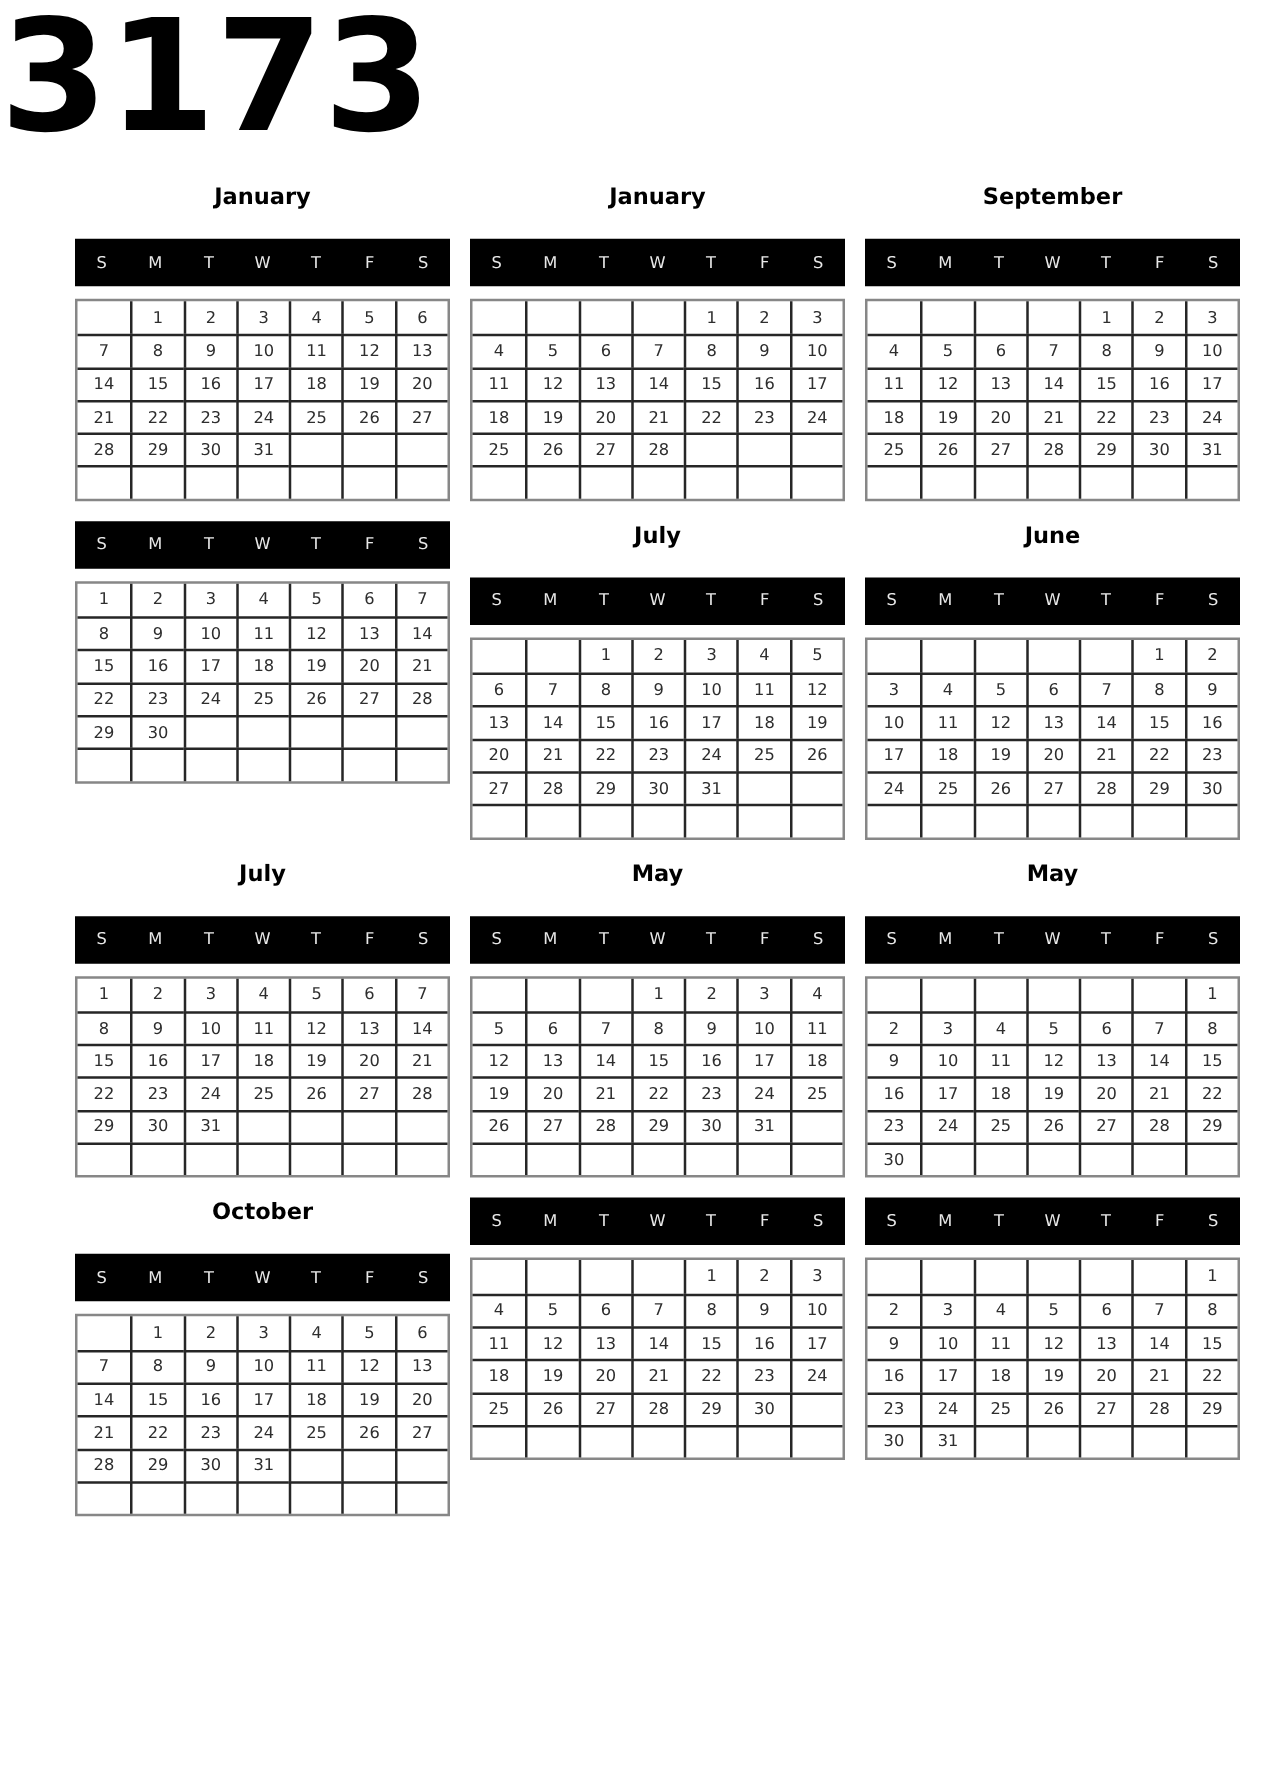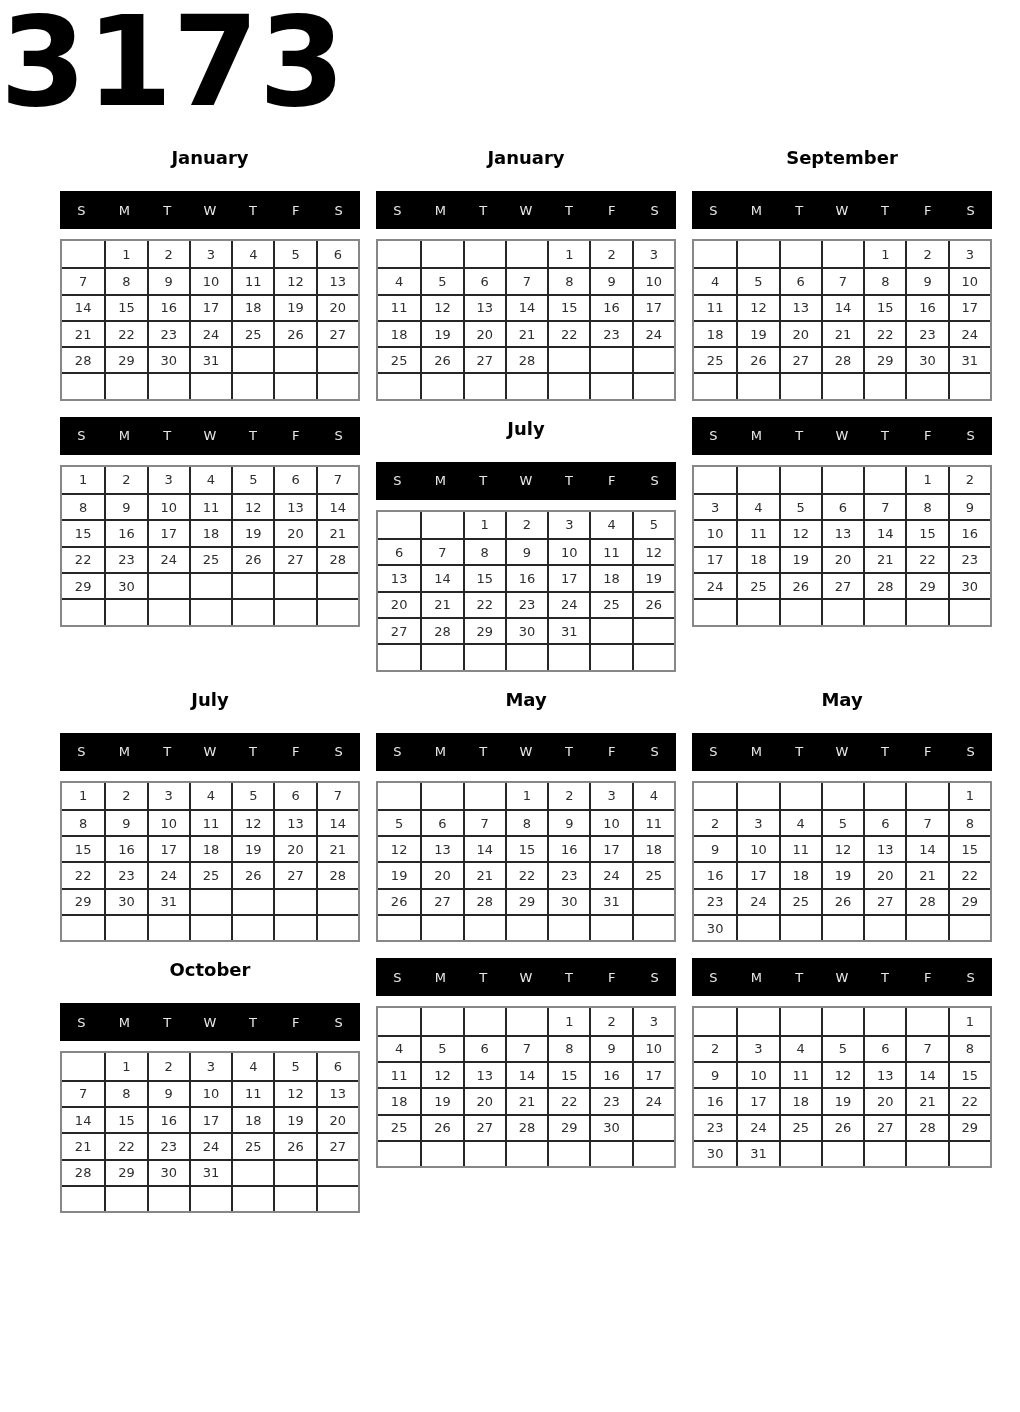--- a/index.html
+++ b/index.html
@@ -354,20 +354,21 @@
         <div class="day-cell"></div>
         <div class="day-cell"></div>
         <div class="day-cell"></div>
         <div class="day-cell"></div>
         <div class="day-cell"></div>
         <div class="day-cell"></div>
         <div class="day-cell"></div>
       </div>
     </section>
     <section class="month">
+      <h2 class="month-title">June</h2>
       <div class="dow-band">
         <span class="dow">S</span>
         <span class="dow">M</span>
         <span class="dow">T</span>
         <span class="dow">W</span>
         <span class="dow">T</span>
         <span class="dow">F</span>
         <span class="dow">S</span>
       </div>
       <div class="day-grid">

